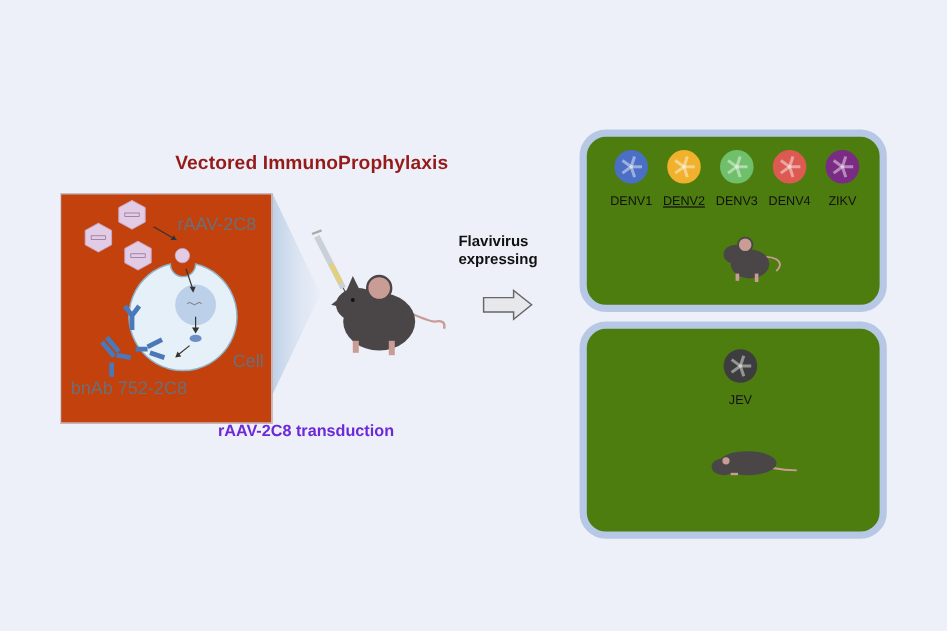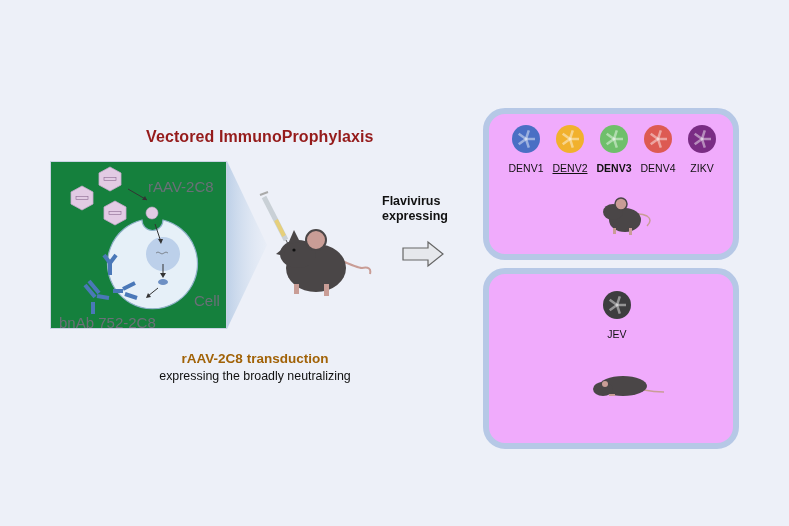--- a/index.html
+++ b/index.html
@@ -5,28 +5,28 @@
   html, body { margin:0; padding:0; }
   body {
     width:789px; height:526px; background:#edf0f8; position:relative; overflow:hidden;
     font-family:"Liberation Sans", sans-serif;
   }
   .abs { position:absolute; }
   .title {
     left:146px; top:128px; color:#951b1b; font-weight:bold; font-size:16px; letter-spacing:0.1px;
   }
   .inset {
-    left:50px; top:161px; width:177px; height:168px; background:#15803d;
+    left:50px; top:161px; width:177px; height:192px; background:#c2410c;
     border:1.5px solid #c9d2e4; box-sizing:border-box;
   }
-  .cap1 { left:160px; top:351px; width:190px; text-align:center; font-weight:bold; font-size:13.5px; color:#a16207; }
+  .cap1 { left:160px; top:351px; width:190px; text-align:center; font-weight:bold; font-size:13.5px; color:#6d28d9; }
   .cap2 { left:145px; top:368px; width:220px; text-align:center; font-size:12.4px; color:#111; line-height:16px; }
   .flav { left:382px; top:194px; width:90px; font-weight:bold; font-size:12.5px; color:#111; line-height:15px; }
   .panel {
-    border:6px solid #b6c8e6; border-radius:22px; background:#f0abfc; box-sizing:border-box;
+    border:6px solid #b6c8e6; border-radius:22px; background:#4d7c0f; box-sizing:border-box;
   }
   .virus-label { font-size:10.5px; color:#111; width:50px; text-align:center; }
   svg { overflow:visible; }
 </style>
 </head>
 <body>
 
 <div class="abs title">Vectored ImmunoProphylaxis</div>
 
 <svg class="abs" style="left:0;top:0" width="789" height="526">
@@ -97,21 +97,20 @@
     <circle cx="66" cy="48" r="10" fill="#c99d96" stroke="#4a4647" stroke-width="2"></circle>
     <polygon points="38,52 44,38 50,50" fill="#4a4647"></polygon>
     <circle cx="44" cy="58" r="1.6" fill="#111"></circle>
     <rect x="44" y="92" width="5" height="10" fill="#c99d96"></rect>
     <rect x="74" y="92" width="5" height="12" fill="#c99d96"></rect>
   </g>
 </svg>
 
 <div class="abs cap1">rAAV-2C8 transduction</div>
 <div class="abs cap2">
-  <div>expressing the broadly neutralizing</div>
 </div>
 
 <div class="abs flav">
   <div>Flavivirus</div>
   <div>expressing</div>
 </div>
 <svg class="abs" style="left:402px;top:241px" width="44" height="28">
   <polygon points="1,7 26,7 26,1 41,13 26,25 26,19 1,19" fill="#e6e8ec" stroke="#666" stroke-width="1.2"></polygon>
 </svg>
 
@@ -136,21 +135,21 @@
       </svg>
       <div class="abs virus-label" style="left: 56px; top: 48px; text-decoration: underline;">DENV2</div>
       <svg width="30" height="30" class="abs" style="left: 110px; top: 10px;">
         <circle cx="15" cy="15" r="14" fill="#6fbf6b"></circle>
         <path d="M15,15 L24.0,15.0" stroke="rgba(255,255,255,0.45)" stroke-width="2.5"></path>
         <path d="M15,15 L17.8,23.6" stroke="rgba(255,255,255,0.45)" stroke-width="2.5"></path>
         <path d="M15,15 L7.7,20.3" stroke="rgba(255,255,255,0.45)" stroke-width="2.5"></path>
         <path d="M15,15 L7.7,9.7" stroke="rgba(255,255,255,0.45)" stroke-width="2.5"></path>
         <path d="M15,15 L17.8,6.4" stroke="rgba(255,255,255,0.45)" stroke-width="2.5"></path>
       </svg>
-      <div class="abs virus-label" style="left: 100px; top: 48px; font-weight: bold;">DENV3</div>
+      <div class="abs virus-label" style="left: 100px; top: 48px;">DENV3</div>
       <svg width="30" height="30" class="abs" style="left: 154px; top: 10px;">
         <circle cx="15" cy="15" r="14" fill="#dd5a52"></circle>
         <path d="M15,15 L24.0,15.0" stroke="rgba(255,255,255,0.45)" stroke-width="2.5"></path>
         <path d="M15,15 L17.8,23.6" stroke="rgba(255,255,255,0.45)" stroke-width="2.5"></path>
         <path d="M15,15 L7.7,20.3" stroke="rgba(255,255,255,0.45)" stroke-width="2.5"></path>
         <path d="M15,15 L7.7,9.7" stroke="rgba(255,255,255,0.45)" stroke-width="2.5"></path>
         <path d="M15,15 L17.8,6.4" stroke="rgba(255,255,255,0.45)" stroke-width="2.5"></path>
       </svg>
       <div class="abs virus-label" style="left: 144px; top: 48px;">DENV4</div>
       <svg width="30" height="30" class="abs" style="left: 198px; top: 10px;">

